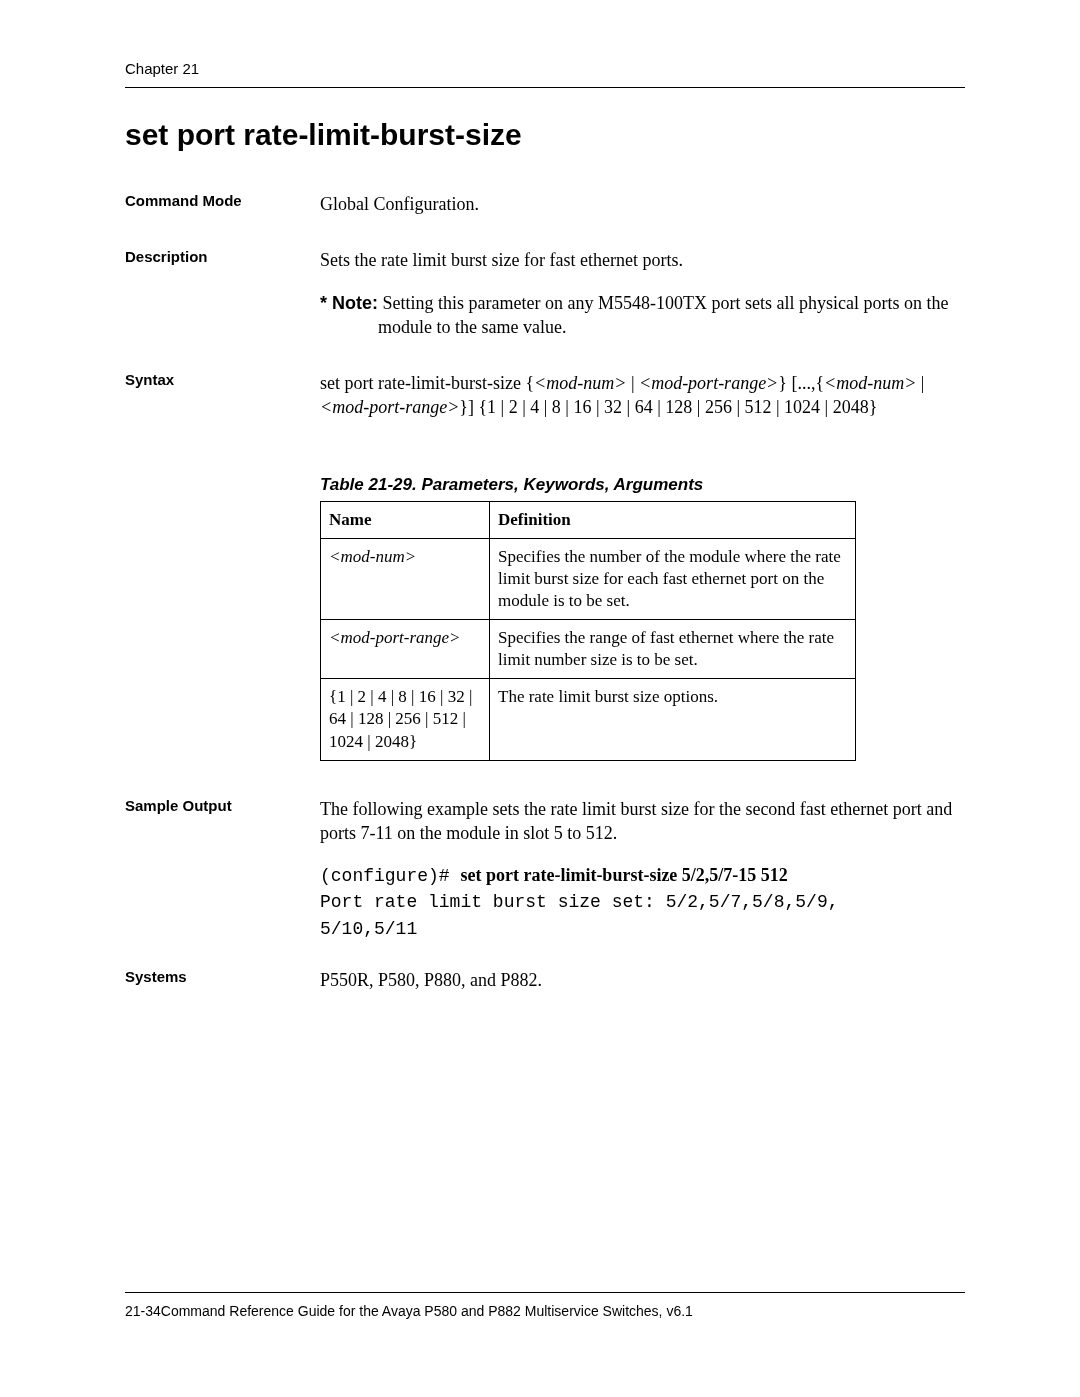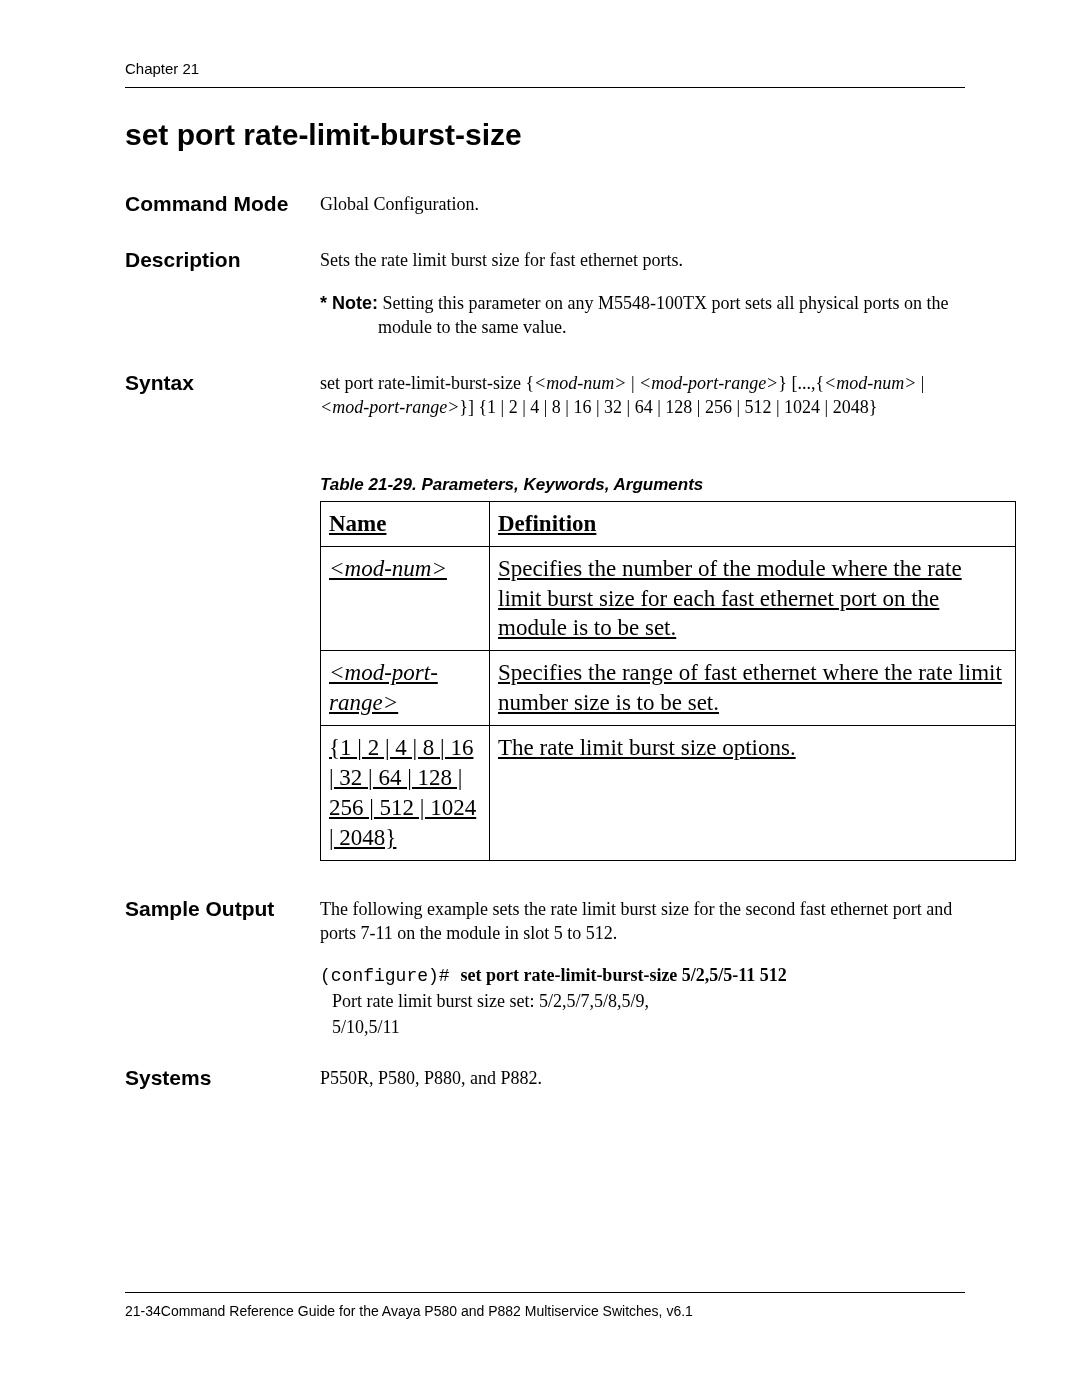--- a/index.html
+++ b/index.html
@@ -35,21 +35,21 @@
   .row {
     display: flex;
     align-items: flex-start;
     margin-bottom: 32px;
   }
   .label {
     width: 195px;
     flex: 0 0 195px;
     font-family: Arial, Helvetica, sans-serif;
     font-weight: bold;
-    font-size: 21px;
+    font-size: 15px;
   }
   .value {
     flex: 1;
     font-size: 18px;
     line-height: 1.35;
   }
   .value p {
     margin: 0 0 18px 0;
   }
   .value p:last-child { margin-bottom: 0; }
@@ -67,41 +67,40 @@
     font-weight: bold;
     font-style: italic;
     font-size: 17px;
     margin-top: 55px;
     margin-left: 195px;
     margin-bottom: 6px;
   }
   table.params {
     border-collapse: collapse;
     margin-left: 195px;
-    width: 696px;
-    font-size: 23px;
-    text-decoration: underline;
+    width: 536px;
+    font-size: 17px;
   }
   table.params th, table.params td {
     border: 1px solid #000;
     text-align: left;
     padding: 7px 8px;
     vertical-align: top;
     line-height: 1.3;
   }
   table.params th {
     font-weight: bold;
   }
   td.name-col {
     width: 152px;
   }
   .ital { font-style: italic; }
   .sample-block .prompt { font-family: "Courier New", Courier, monospace; }
   .sample-block .cmd { font-weight: bold; }
-  .sample-block .output { font-family: Liberation Serif, serif; margin-left: 12px; }
+  .sample-block .output { font-family: Liberation Mono, monospace; }
   .footer {
     position: absolute;
     left: 125px;
     right: 115px;
     bottom: 78px;
   }
   .footer hr {
     border: none;
     border-top: 1px solid #000;
     margin-bottom: 10px;
@@ -168,21 +167,21 @@
         <td>The rate limit burst size options.</td>
       </tr>
     </tbody>
   </table>
 
   <div class="row sample-block" style="margin-top: 36px; margin-bottom: 26px;">
     <div class="label">Sample Output</div>
     <div class="value">
       <p>The following example sets the rate limit burst size for the second fast ethernet port and ports 7-11 on the module in slot 5 to 512.</p>
       <p style="line-height:1.4;">
-        <span class="prompt">(configure)# </span><span class="cmd">set port rate-limit-burst-size 5/2,5/5-11 512</span><br>
+        <span class="prompt">(configure)# </span><span class="cmd">set port rate-limit-burst-size 5/2,5/7-15 512</span><br>
         <span class="output">Port rate limit burst size set: 5/2,5/7,5/8,5/9,</span><br>
         <span class="output">5/10,5/11</span>
       </p>
     </div>
   </div>
 
   <div class="row" style="margin-bottom:0;">
     <div class="label">Systems</div>
     <div class="value">P550R, P580, P880, and P882.</div>
   </div>

